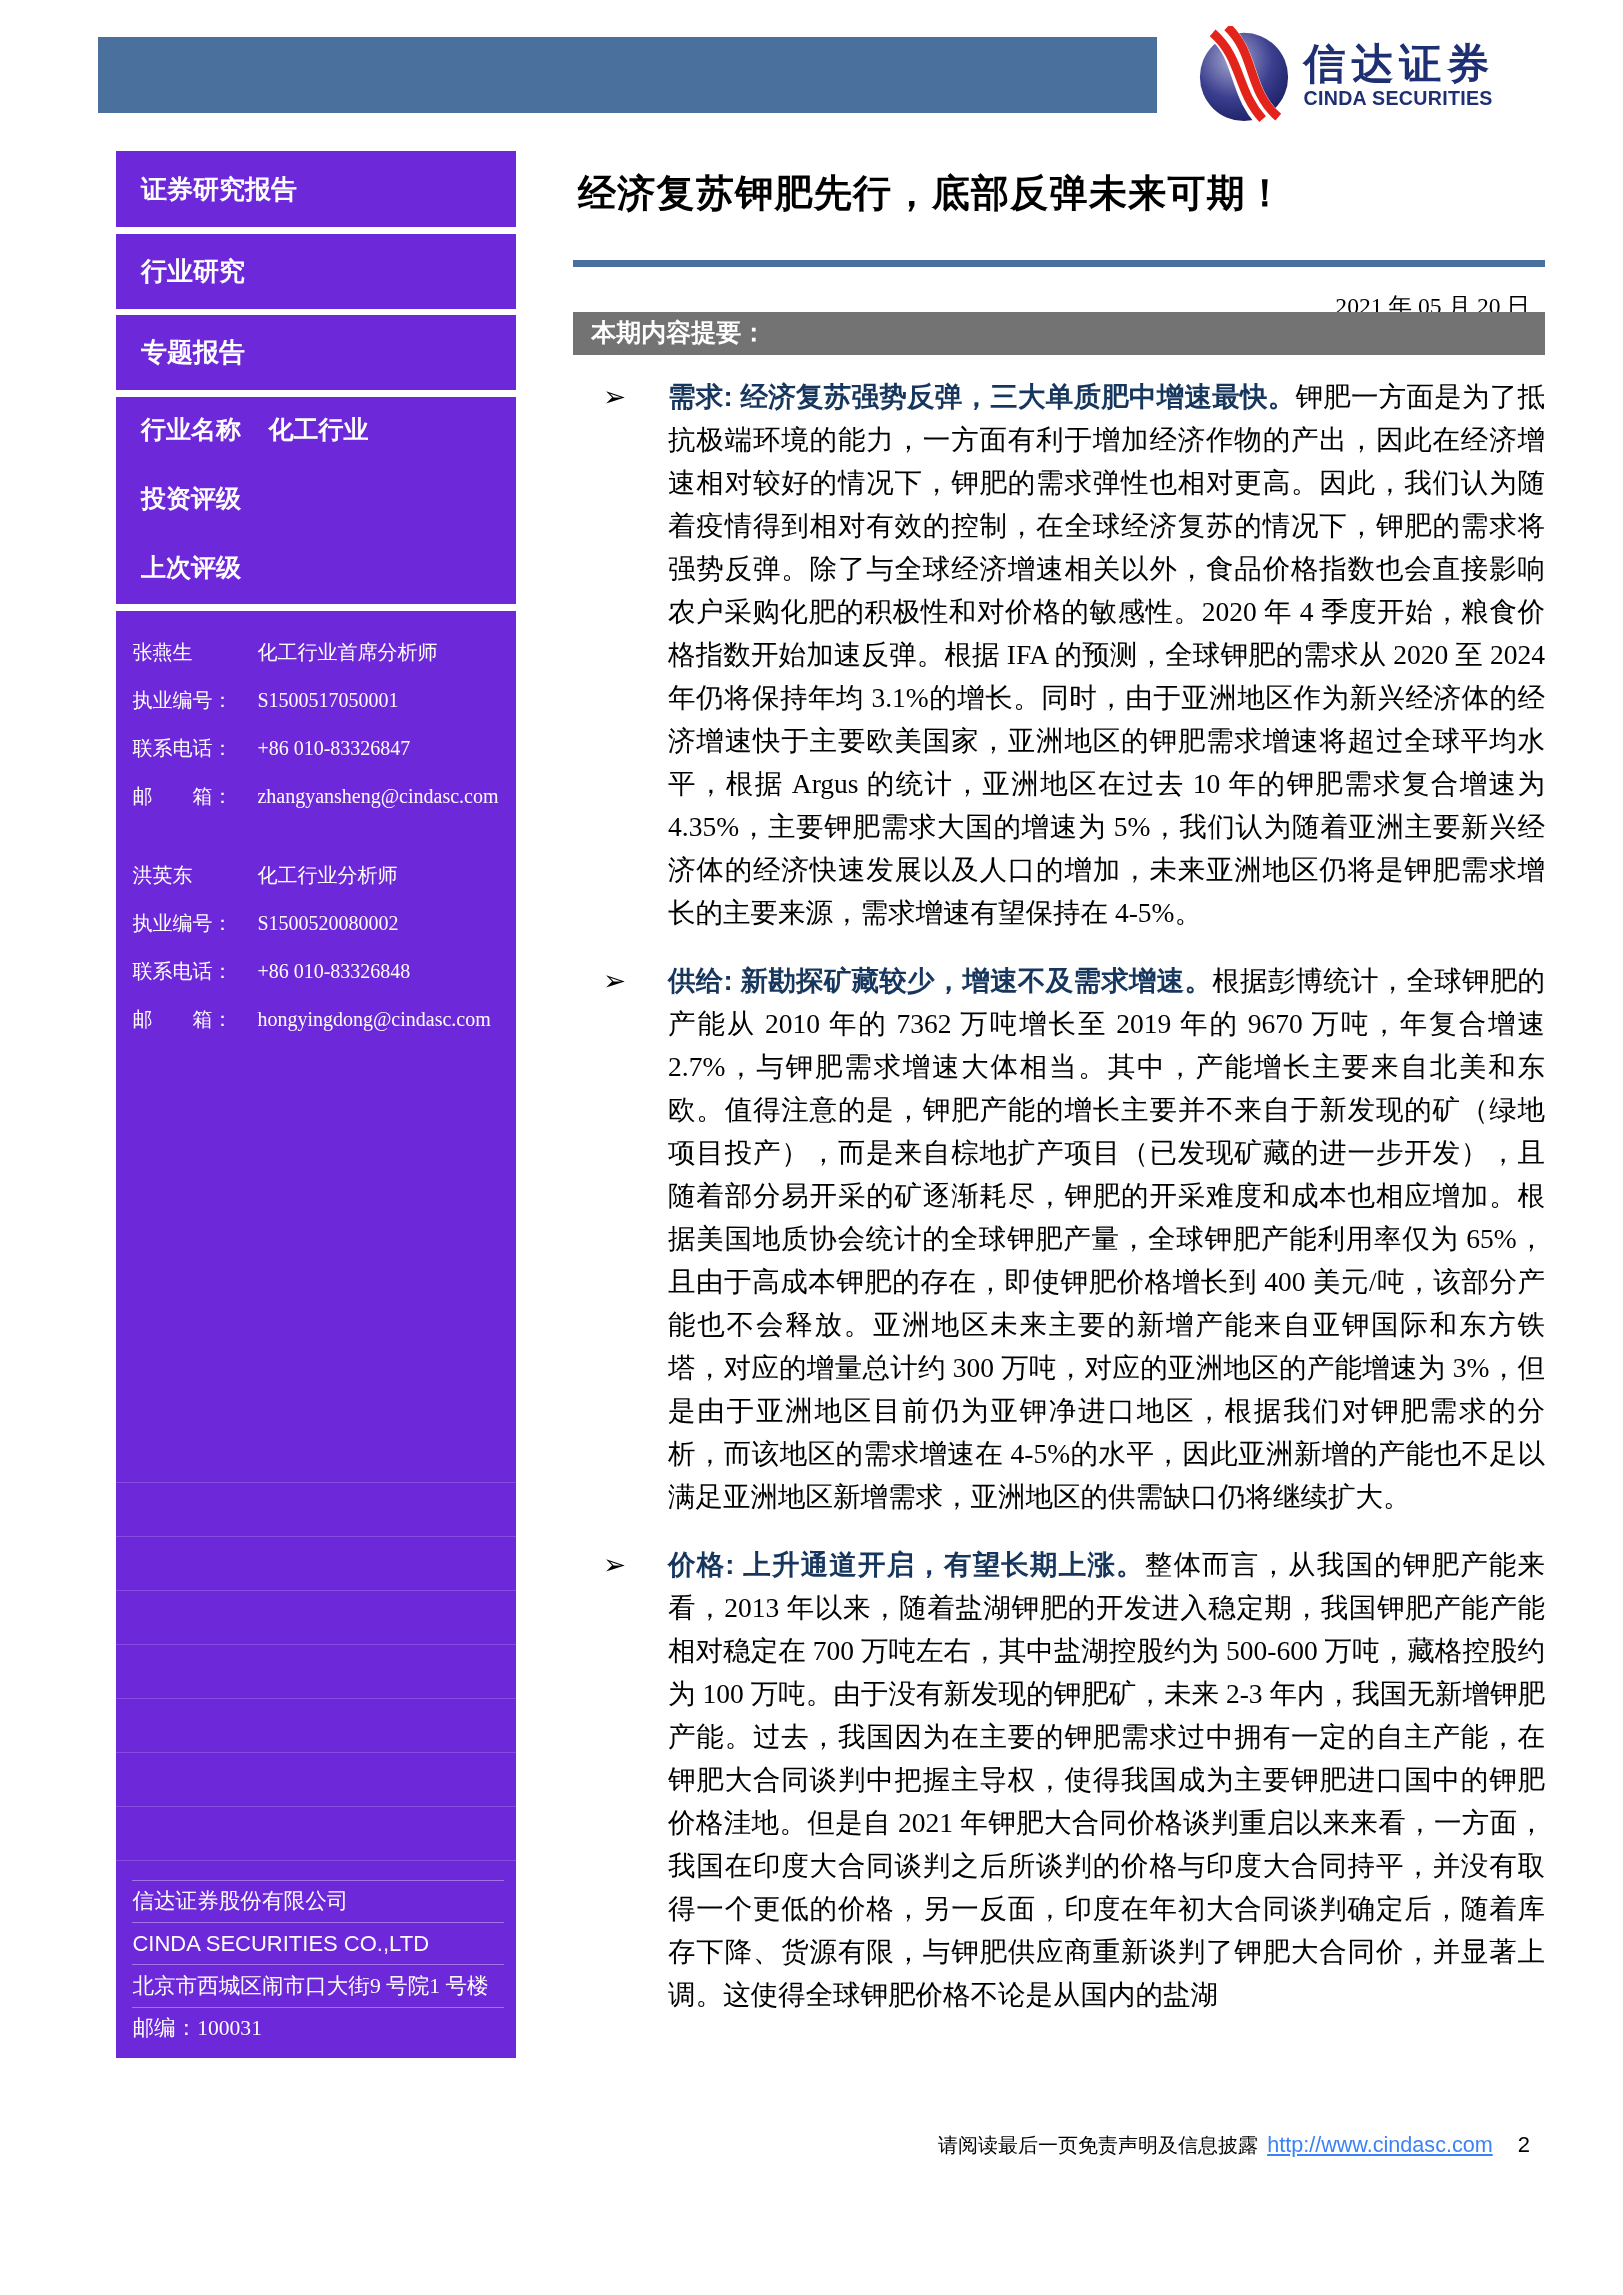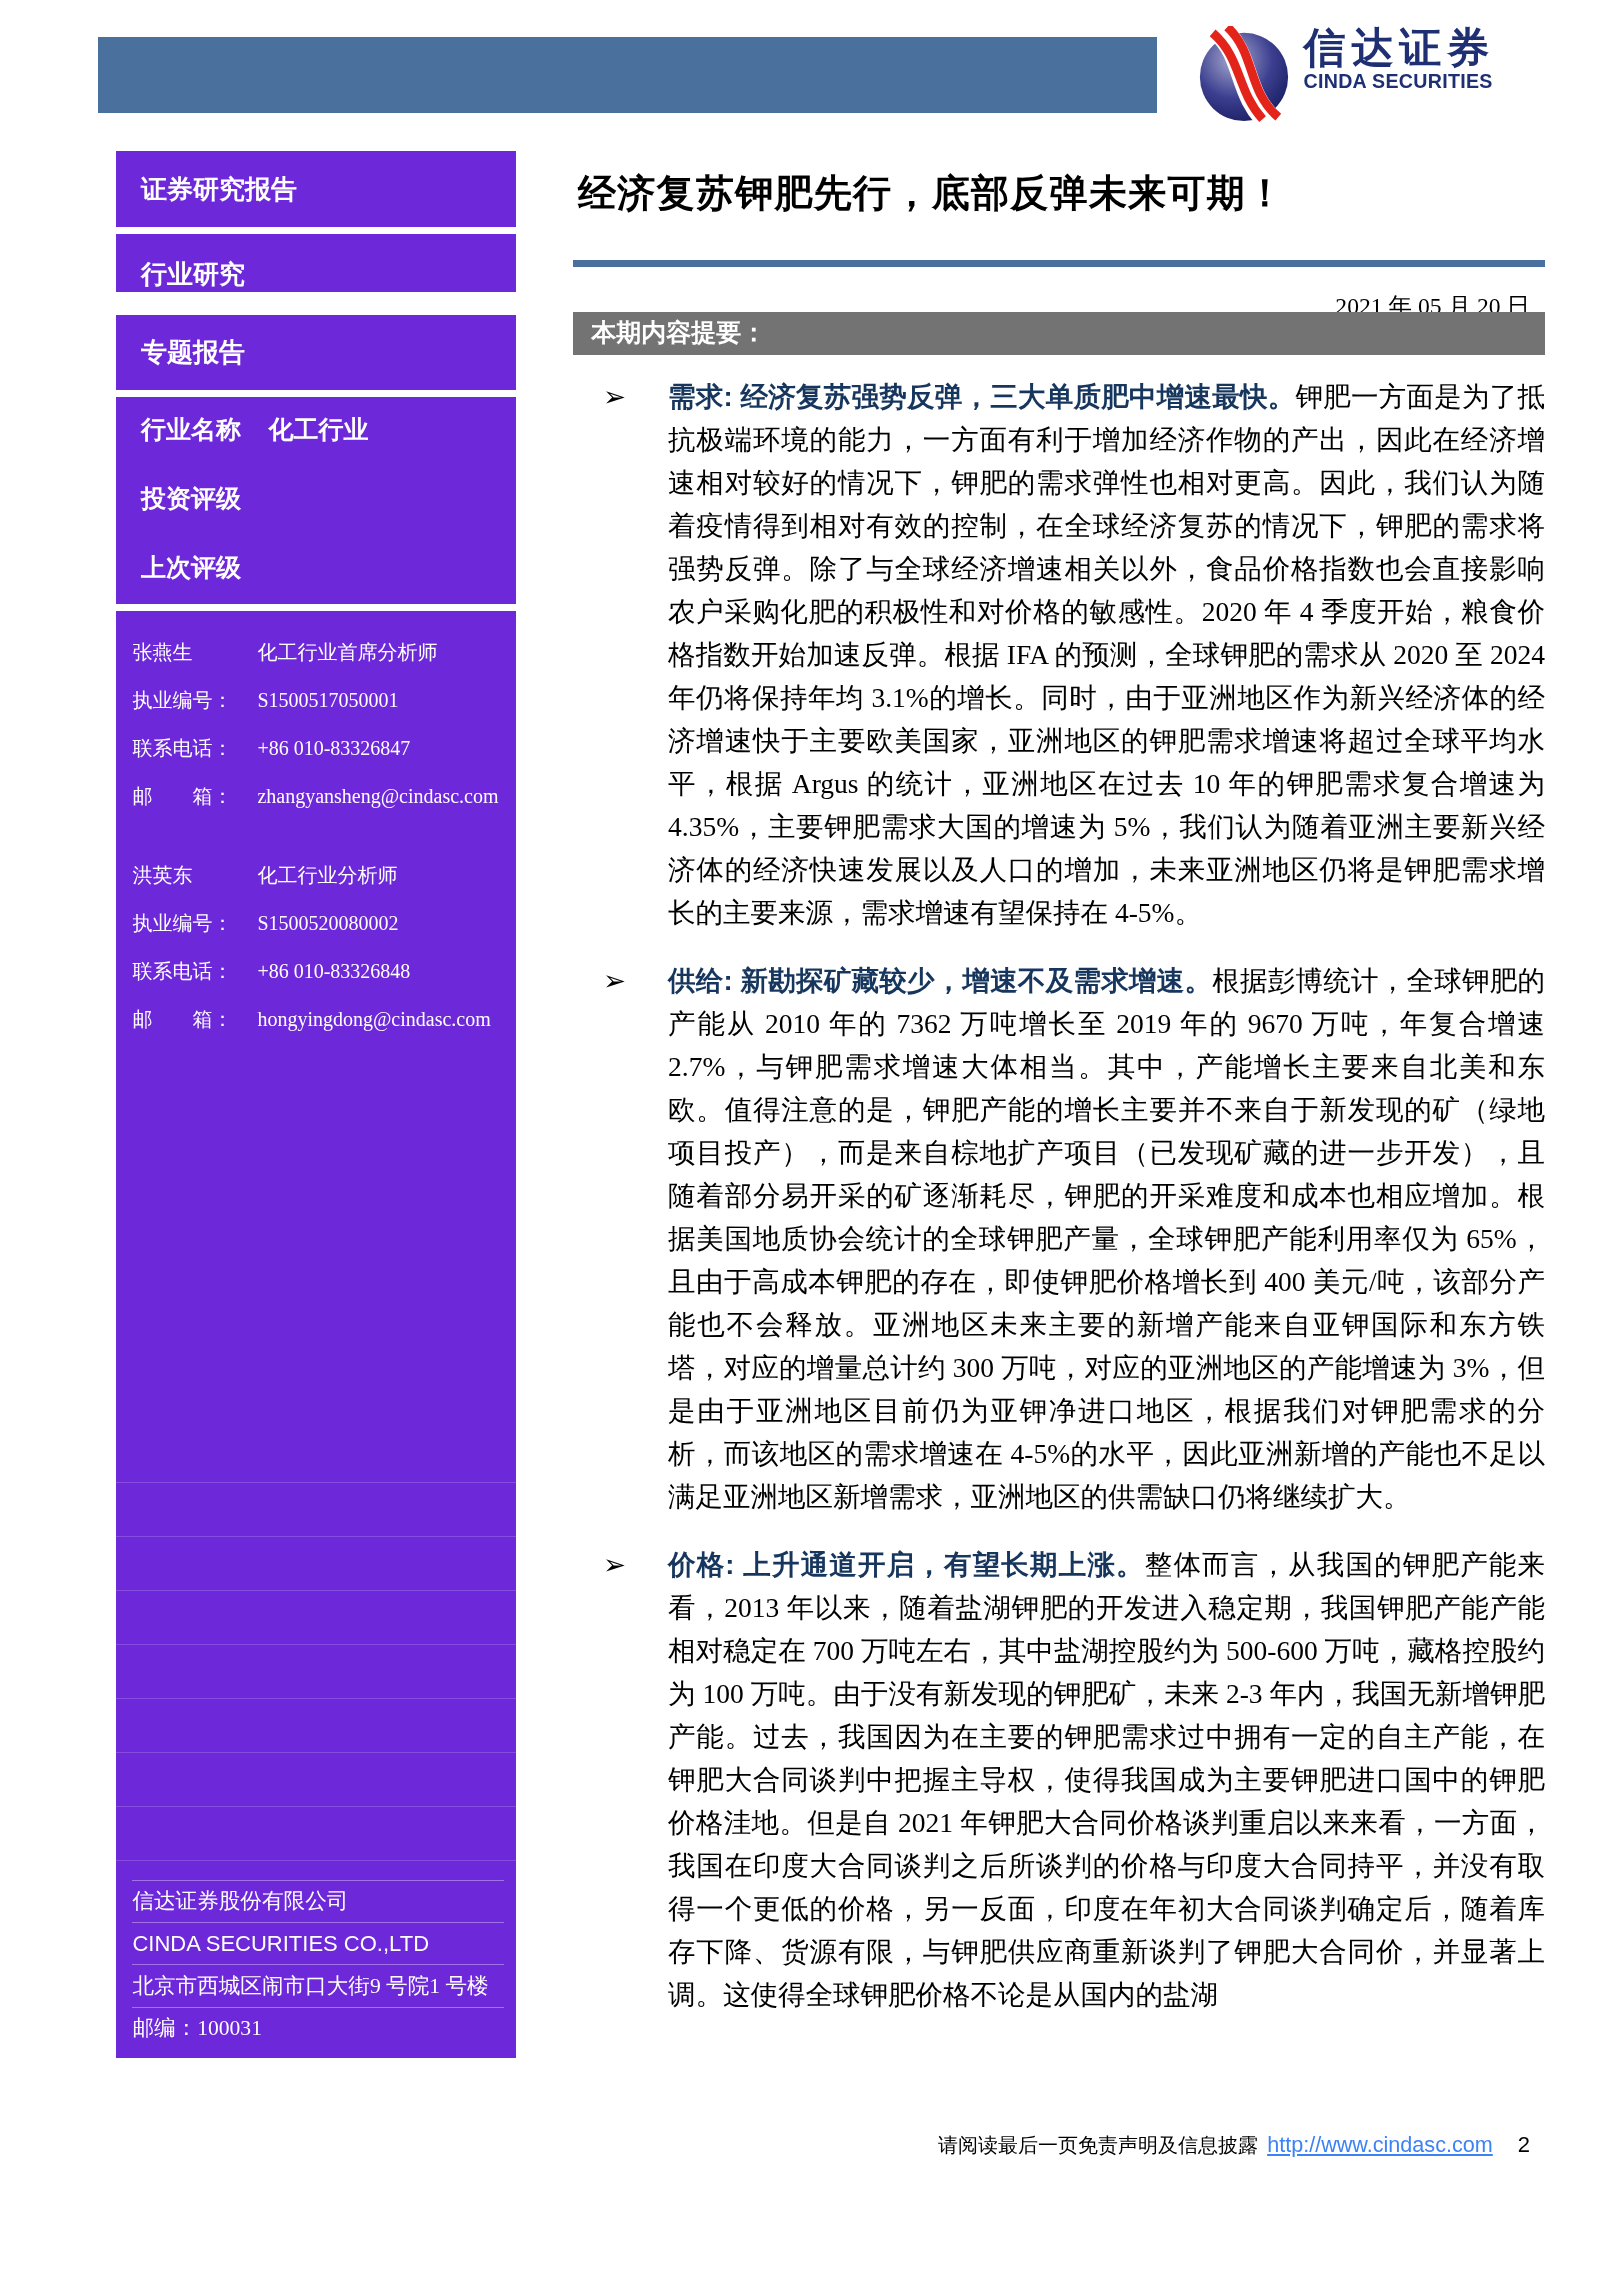--- a/index.html
+++ b/index.html
@@ -20,20 +20,21 @@
   .topbar {
     position: absolute;
     left: 98px; top: 37px;
     width: 1059px; height: 76px;
     background: #4a709e;
   }
   .logo {
     position: absolute;
     left: 1195px; top: 26px;
     display: flex;
+    align-items: center;
   }
   .logo-mark { width: 98px; height: 98px; }
   .logo-text { margin-left: 10.5px; color: #1e2f73; }
   .logo-cn {
     font-family: "Liberation Sans", sans-serif;
     font-weight: 900;
     font-size: 42px;
     letter-spacing: 5.9px;
     line-height: 1.05;
     white-space: nowrap;
@@ -53,21 +54,21 @@
     width: 400px;
     background: #6d28d9;
     color: #ffffff;
   }
   .sbox-label {
     font-size: 26px;
     font-weight: 700;
     padding-left: 25px;
   }
   .sbox1 { top: 151px; height: 76px; display: flex; align-items: center; }
-  .sbox2 { top: 234px; height: 58px; display: flex; align-items: flex-end; }
+  .sbox2 { top: 234px; height: 75px; display: flex; align-items: center; }
   .sbox3 { top: 315px; height: 75px; display: flex; align-items: center; }
   .sbox4 {
     top: 397px; height: 207px;
     display: flex; flex-direction: column;
     justify-content: space-between;
     padding: 15.7px 0 19.6px 25px;
   }
   .sbox4 .meta-row { font-size: 25px; font-weight: 700; white-space: nowrap; }
   .sbox4 .meta-row .meta-value { margin-left: 27.5px; }
 

